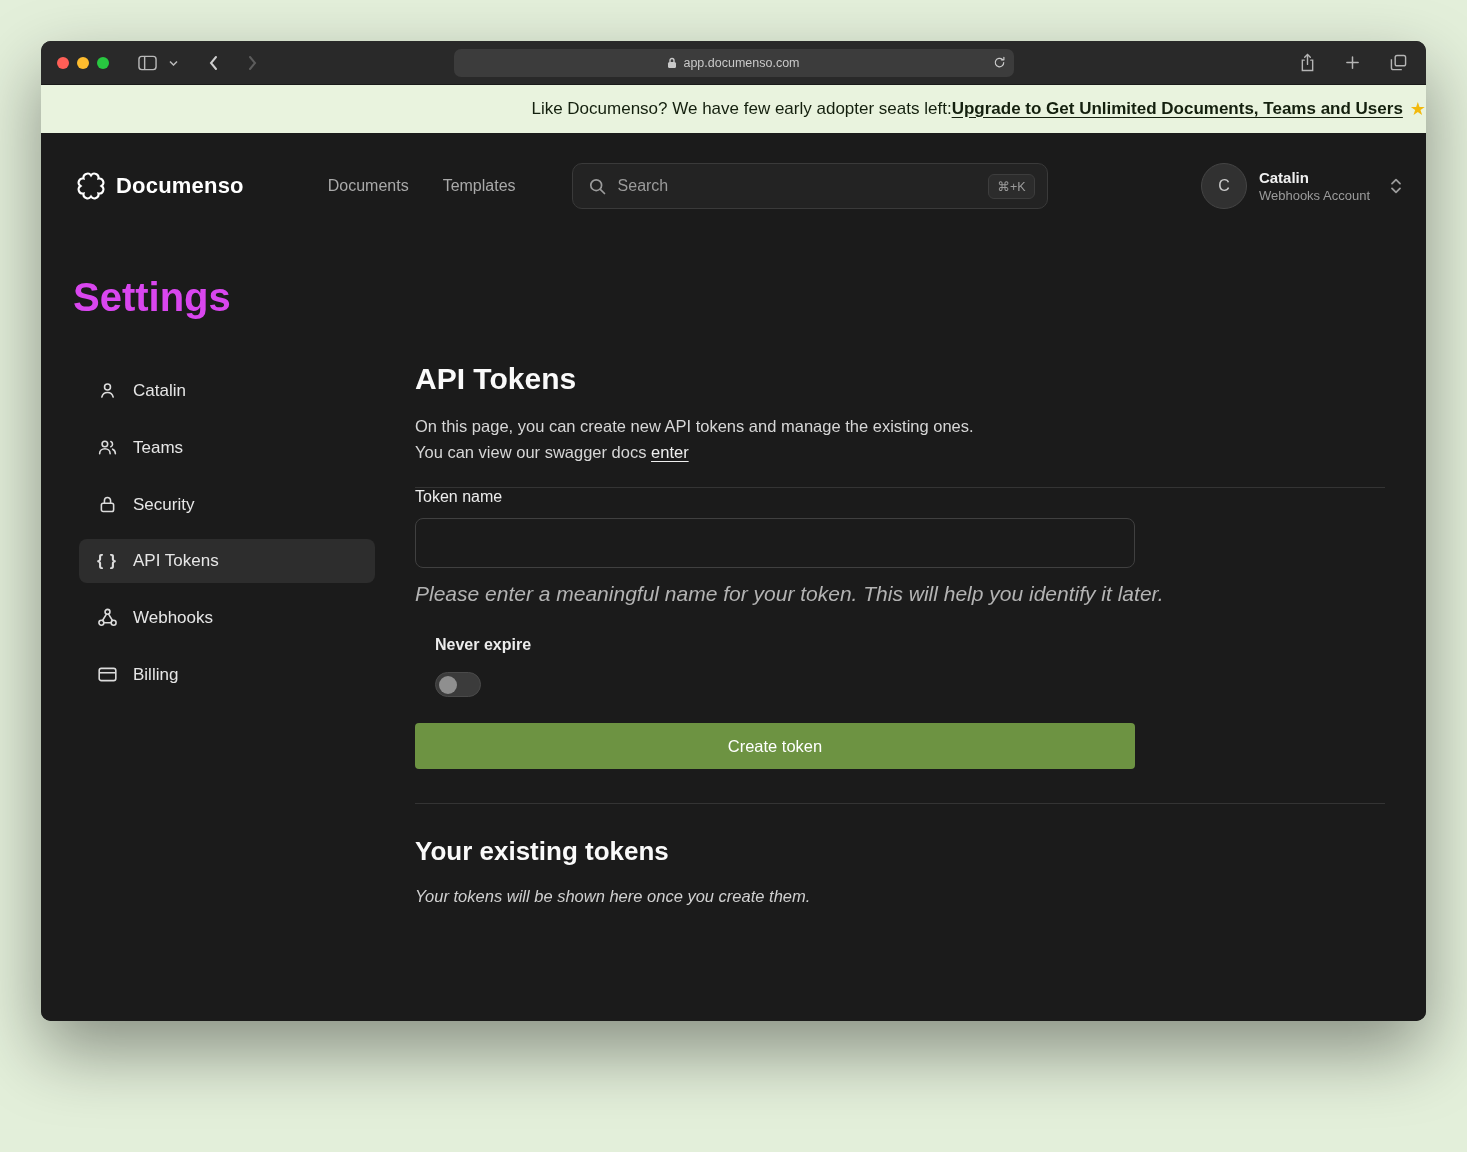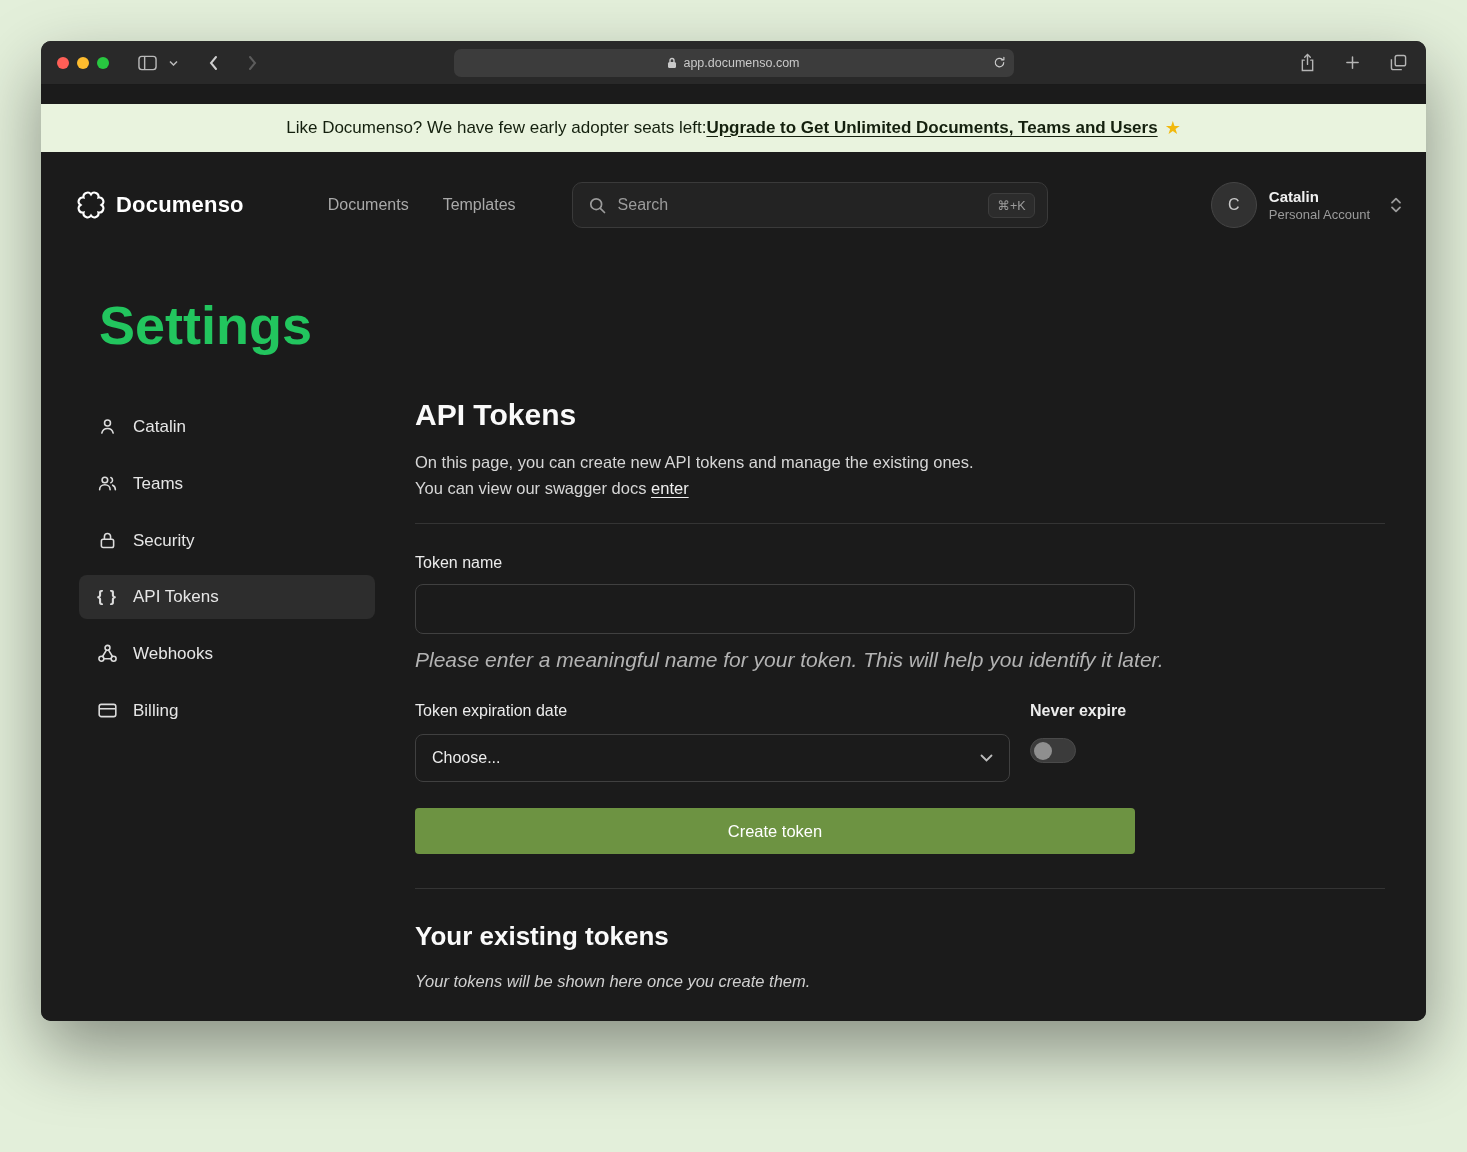--- a/index.html
+++ b/index.html
@@ -20,22 +20,22 @@
   .tb-btn { display:flex; align-items:center; justify-content:center; padding:3px; cursor:default; }
   .nav-arrows { display:flex; gap:24px; margin-left:24px; }
   .urlbar { position:absolute; left:50%; top:8px; transform:translateX(-50%);
             width:560px; height:28px; background:#3c3c3c; border-radius:7px;
             display:flex; align-items:center; justify-content:center; gap:6px;
             color:#c9c9c9; font-size:12.5px; }
   .urlbar .refresh { position:absolute; right:8px; top:7px; }
   .tb-right { margin-left:auto; display:flex; gap:24px; align-items:center; color:#b5b5b5; }
 
   
-  .banner { height:48px; background:#e9f3de; display:flex; align-items:center; justify-content:center;
-            color:#14200e; font-size:17px; font-weight:500;margin-top:19px; }
+  .banner { height:48px; background:#e9f3de; display:flex; align-items:center; justify-content:flex-end;
+            color:#14200e; font-size:17px; font-weight:500; }
   .banner a { color:#14200e; font-weight:600; text-decoration:underline; text-underline-offset:3px; cursor:pointer; }
   .banner .star { color:#f2b90d; margin-left:7px; font-size:18px; }
 
   
   .page { height:978px; background:#1b1b1b; color:#ededed; overflow:hidden; }
 
   .app-header { display:flex; align-items:center; padding:30px 20px 0 36px; }
   .brand { display:flex; align-items:center; gap:11px; color:#fff; }
   .brand-name { font-size:22px; font-weight:700; letter-spacing:.2px; }
   .top-nav { display:flex; gap:34px; margin-left:84px; }
@@ -45,41 +45,41 @@
   .searchbox .s-label { font-size:16px; flex:1; }
   .kbd { font-size:12.5px; color:#9b9b9b; background:#2c2c2c; border:1px solid #3d3d3d;
          border-radius:6px; padding:4px 8px; }
   .account { margin-left:auto; display:flex; align-items:center; gap:12px; padding-right:4px; cursor:pointer; }
   .avatar { width:46px; height:46px; border-radius:50%; background:#313131; border:1px solid #454545;
             color:#c9c9c9; display:flex; align-items:center; justify-content:center; font-size:16px; }
   .acct-name { font-size:15px; font-weight:600; color:#f0f0f0; }
   .acct-type { font-size:13px; color:#9b9b9b; margin-top:2px; }
   .acct-caret { margin-left:8px; color:#9b9b9b; display:flex; }
 
-  .settings-title { margin:66px 0 0 58px; font-size:54px; font-weight:700; color:#22c55e; }
+  .settings-title { margin:66px 0 0 32px; font-size:40px; font-weight:700; color:#d946ef; }
 
   .content { display:flex; gap:40px; padding:48px 41px 0 38px; }
 
   
   .side-nav { width:296px; flex:none; }
   .side-item { display:flex; align-items:center; gap:15px; padding:12px 17px; margin-bottom:12px;
                border-radius:8px; color:#e6e6e6; font-size:17px; cursor:pointer; }
   .side-item.active { background:#2d2d2d; }
   .side-item .icn { width:22px; display:flex; justify-content:center; color:#dcdcdc; }
   .braces { font-size:16px; font-weight:600; letter-spacing:1px; color:#dcdcdc; }
 
   
   .main { flex:1; min-width:0; }
   .main h2 { font-size:30px; font-weight:700; color:#fafafa; margin-top:-6px; }
   .desc { margin-top:18px; font-size:16.5px; line-height:1.55; color:#d6d6d6; }
   .desc a { color:#efefef; text-decoration:underline; text-underline-offset:3px; cursor:pointer; }
   .divider { border:none; border-top:1px solid #343434; margin-top:22px; }
 
   .field-label { font-size:16px; color:#ececec; }
-  .token-name-block { margin-top:30px; }
+  .token-name-block { }
   .text-input { margin-top:12px; width:720px; height:50px; background:#1b1b1b; border:1px solid #404040;
                 border-radius:8px; color:#ececec; font-size:16px; padding:0 16px; outline:none;
                 font-family:inherit; display:block; }
   .hint { margin-top:14px; font-style:italic; font-size:21px; color:#b3b3b3; }
 
   .exp-row { margin-top:30px; display:flex; }
   .exp-left { width:595px; flex:none; }
   .select { margin-top:14px; height:48px; border:1px solid #404040; border-radius:8px;
             display:flex; align-items:center; justify-content:space-between; padding:0 16px;
             color:#ececec; font-size:16px; cursor:pointer; background:#1b1b1b; }
@@ -207,21 +207,21 @@
           </svg>
         </span>
         <span class="s-label">Search</span>
         <span class="kbd">⌘+K</span>
       </div>
 
       <div class="account">
         <div class="avatar">C</div>
         <div>
           <div class="acct-name">Catalin</div>
-          <div class="acct-type">Personal Account</div>
+          <div class="acct-type">Webhooks Account</div>
         </div>
         <span class="acct-caret">
           <svg width="12" height="18" viewBox="0 0 12 18" fill="none" stroke="#9b9b9b" stroke-width="1.8" stroke-linecap="round" stroke-linejoin="round">
             <path d="M2 6.6 6 2.6l4 4"></path>
               <path d="M2 11.4l4 4 4-4"></path>
           </svg>
         </span>
       </div>
     </div>
 
@@ -302,31 +302,20 @@
         </p>
         <hr class="divider">
 
         <div class="token-name-block">
           <label class="field-label">Token name</label>
           <input class="text-input" type="text" value="" style="">
           <div class="hint">Please enter a meaningful name for your token. This will help you identify it later.</div>
         </div>
 
         <div class="exp-row">
-          <div class="exp-left">
-            <label class="field-label">Token expiration date</label>
-            <div class="select">
-              <span>Choose...</span>
-              <span class="chev">
-                <svg width="13" height="8" viewBox="0 0 13 8" fill="none" stroke="currentColor" stroke-width="1.8" stroke-linecap="round">
-                  <path d="M1.5 1.5 6.5 6.5 11.5 1.5"></path>
-                </svg>
-              </span>
-            </div>
-          </div>
           <div class="exp-right">
             <div class="field-label">Never expire</div>
             <div class="toggle">
               <span class="knob"></span>
             </div>
           </div>
         </div>
 
         <button class="create-btn">Create token</button>
 

